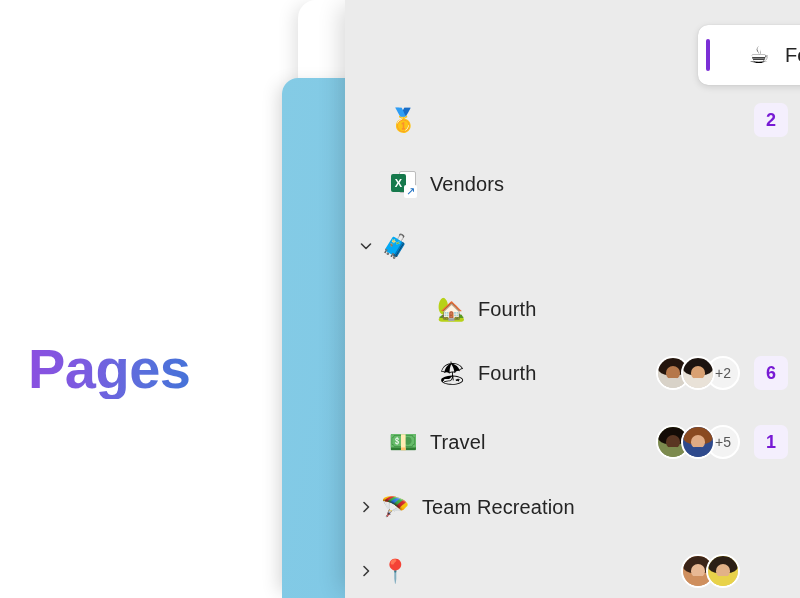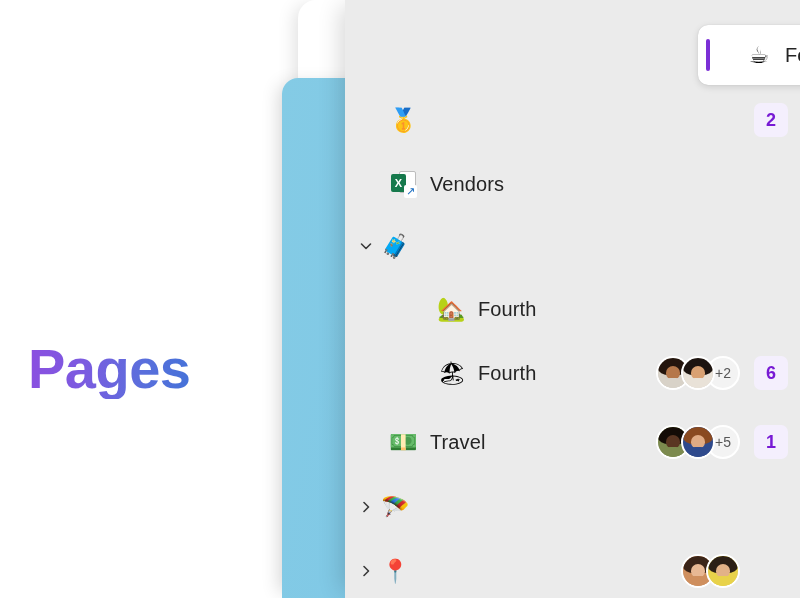--- a/index.html
+++ b/index.html
@@ -294,20 +294,21 @@
         <div class="badge">1</div>
       </div>
       <div class="row indent-0-x" style="top: 479px;">
         <div class="chev">
           <svg width="16" height="16" viewBox="0 0 16 16">
             <path d="M6 3.5 L10.5 8 L6 12.5" fill="none" stroke="#3a3a3a" stroke-width="1.6" stroke-linecap="round" stroke-linejoin="round"></path>
           </svg>
         </div>
         <div style="flex: 0 0 0px;"></div>
         <div class="emoji">🪂</div>
+        <div class="label">Team Recreation</div>
         <div class="spacer"></div>
         <div class="badge hidden-badge"></div>
       </div>
       <div class="row indent-0-x" style="top: 543px;">
         <div class="chev">
           <svg width="16" height="16" viewBox="0 0 16 16">
             <path d="M6 3.5 L10.5 8 L6 12.5" fill="none" stroke="#3a3a3a" stroke-width="1.6" stroke-linecap="round" stroke-linejoin="round"></path>
           </svg>
         </div>
         <div style="flex: 0 0 0px;"></div>

